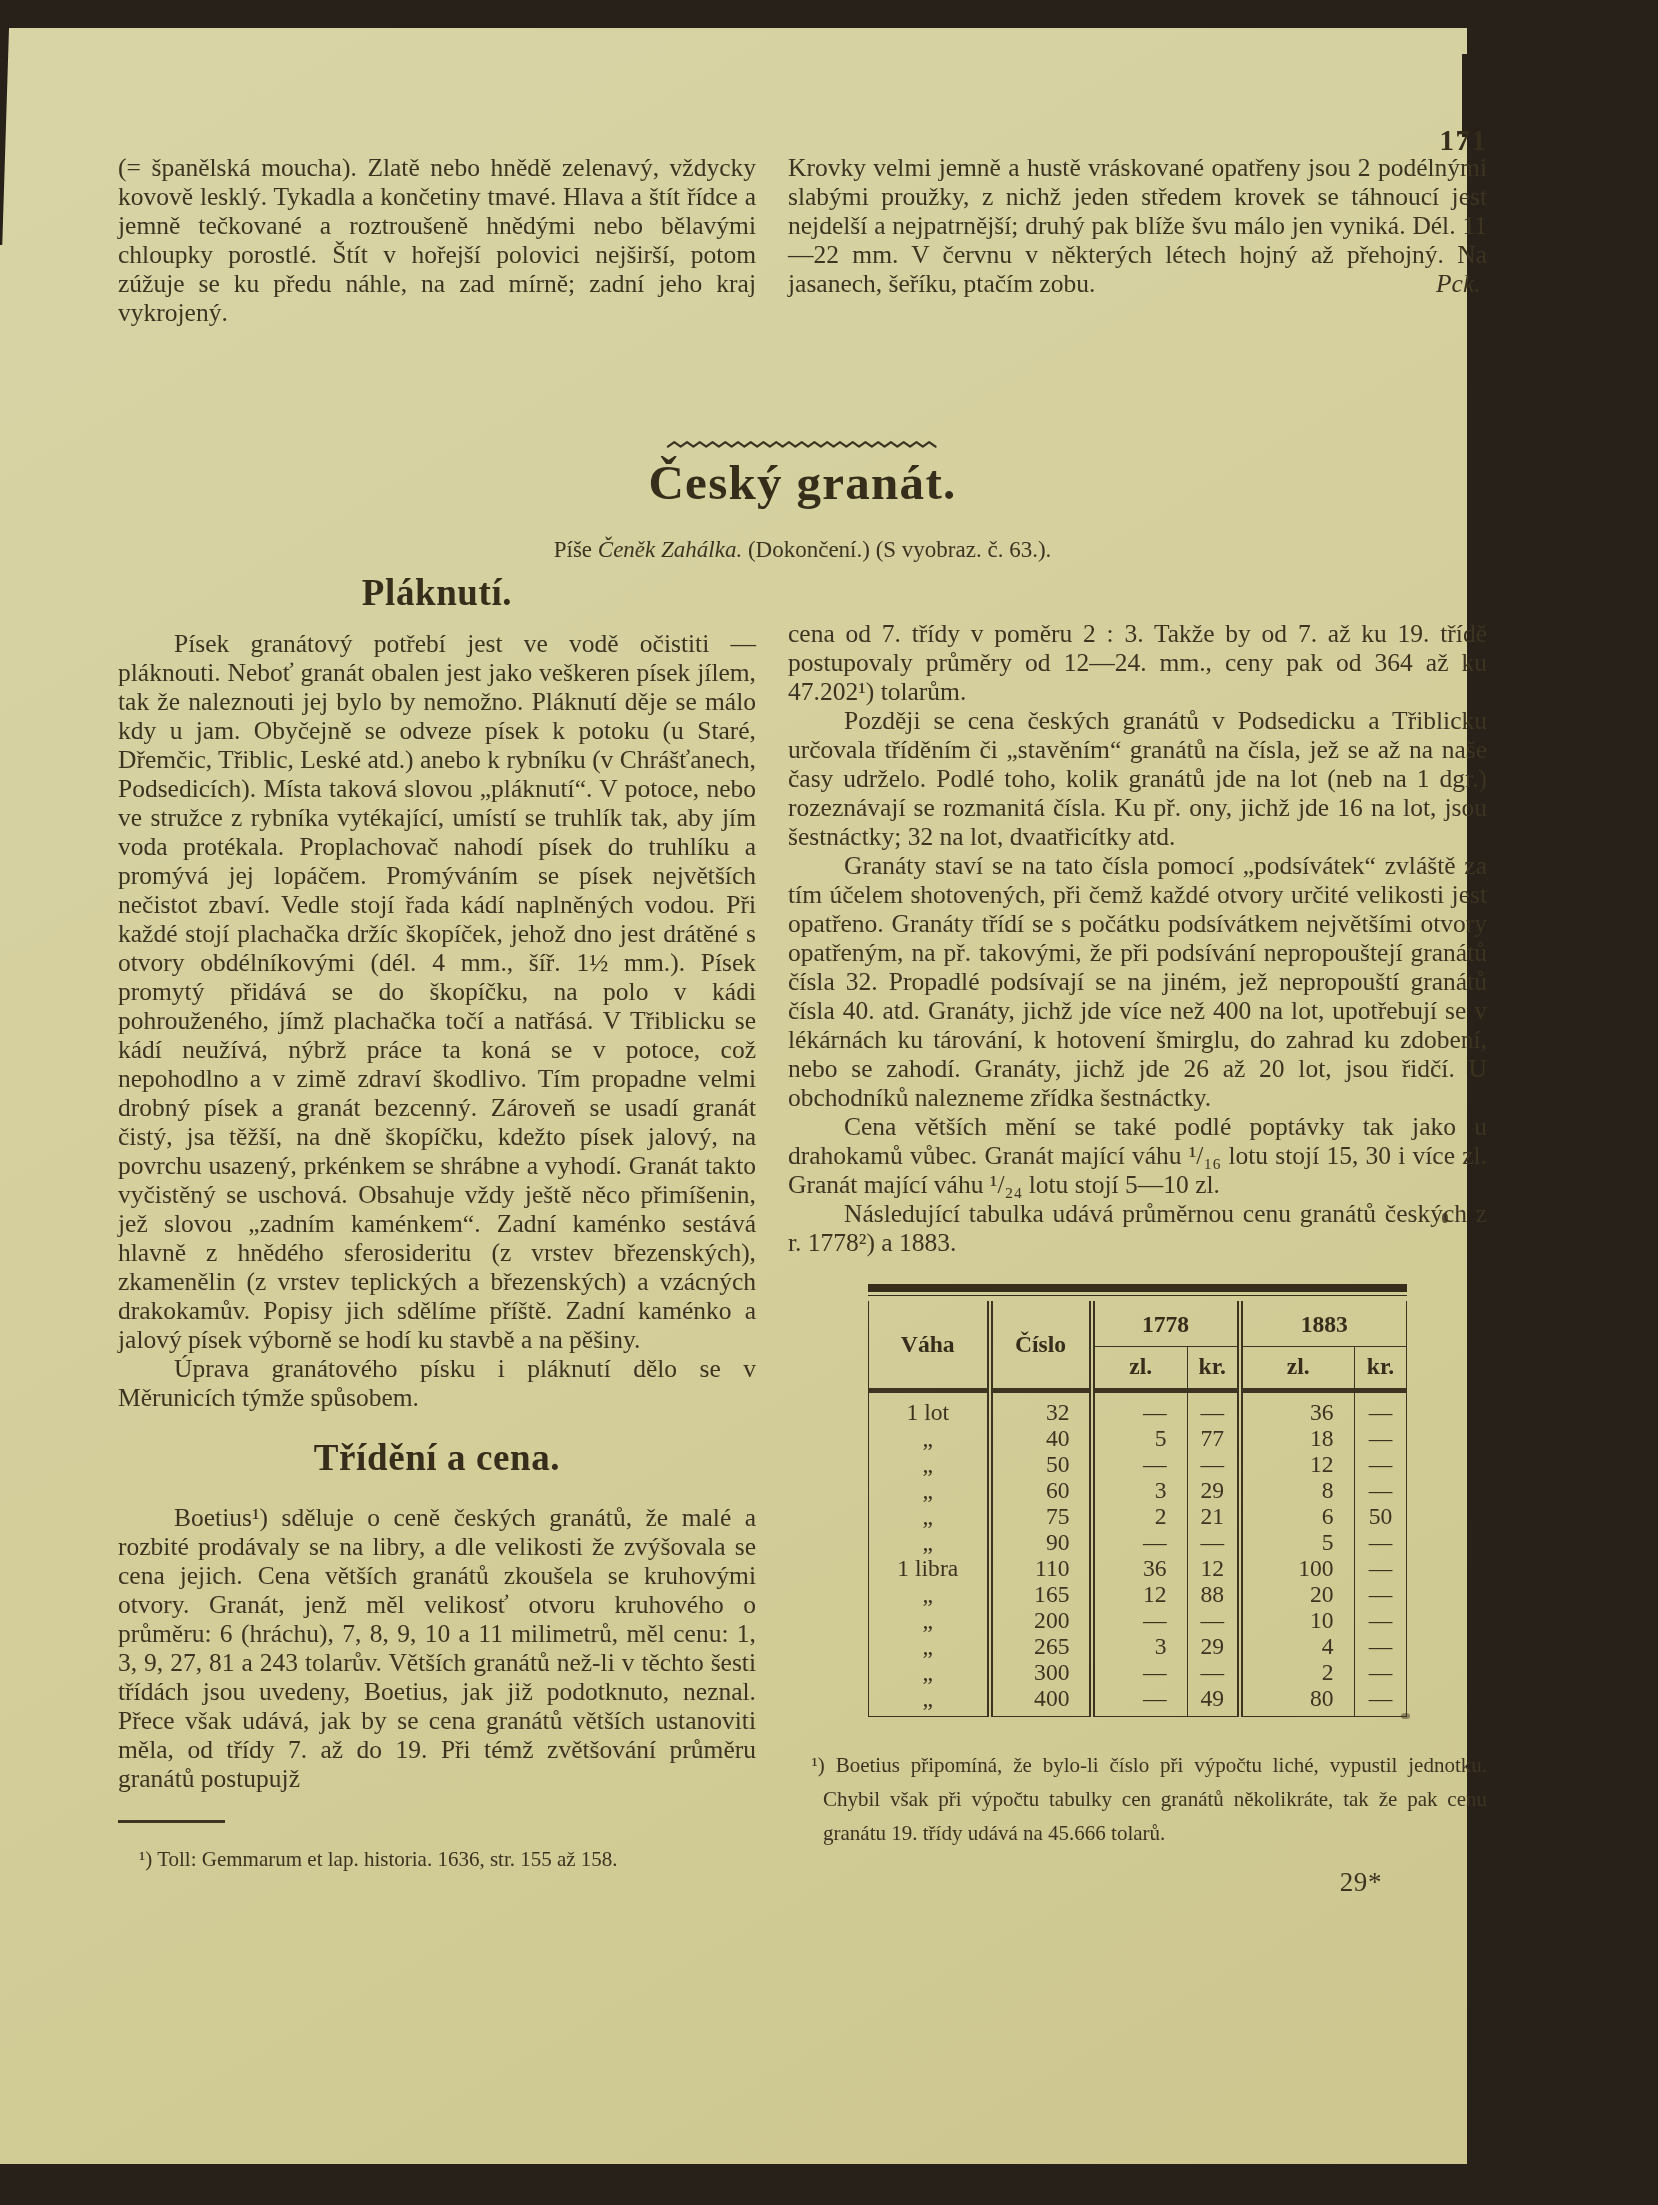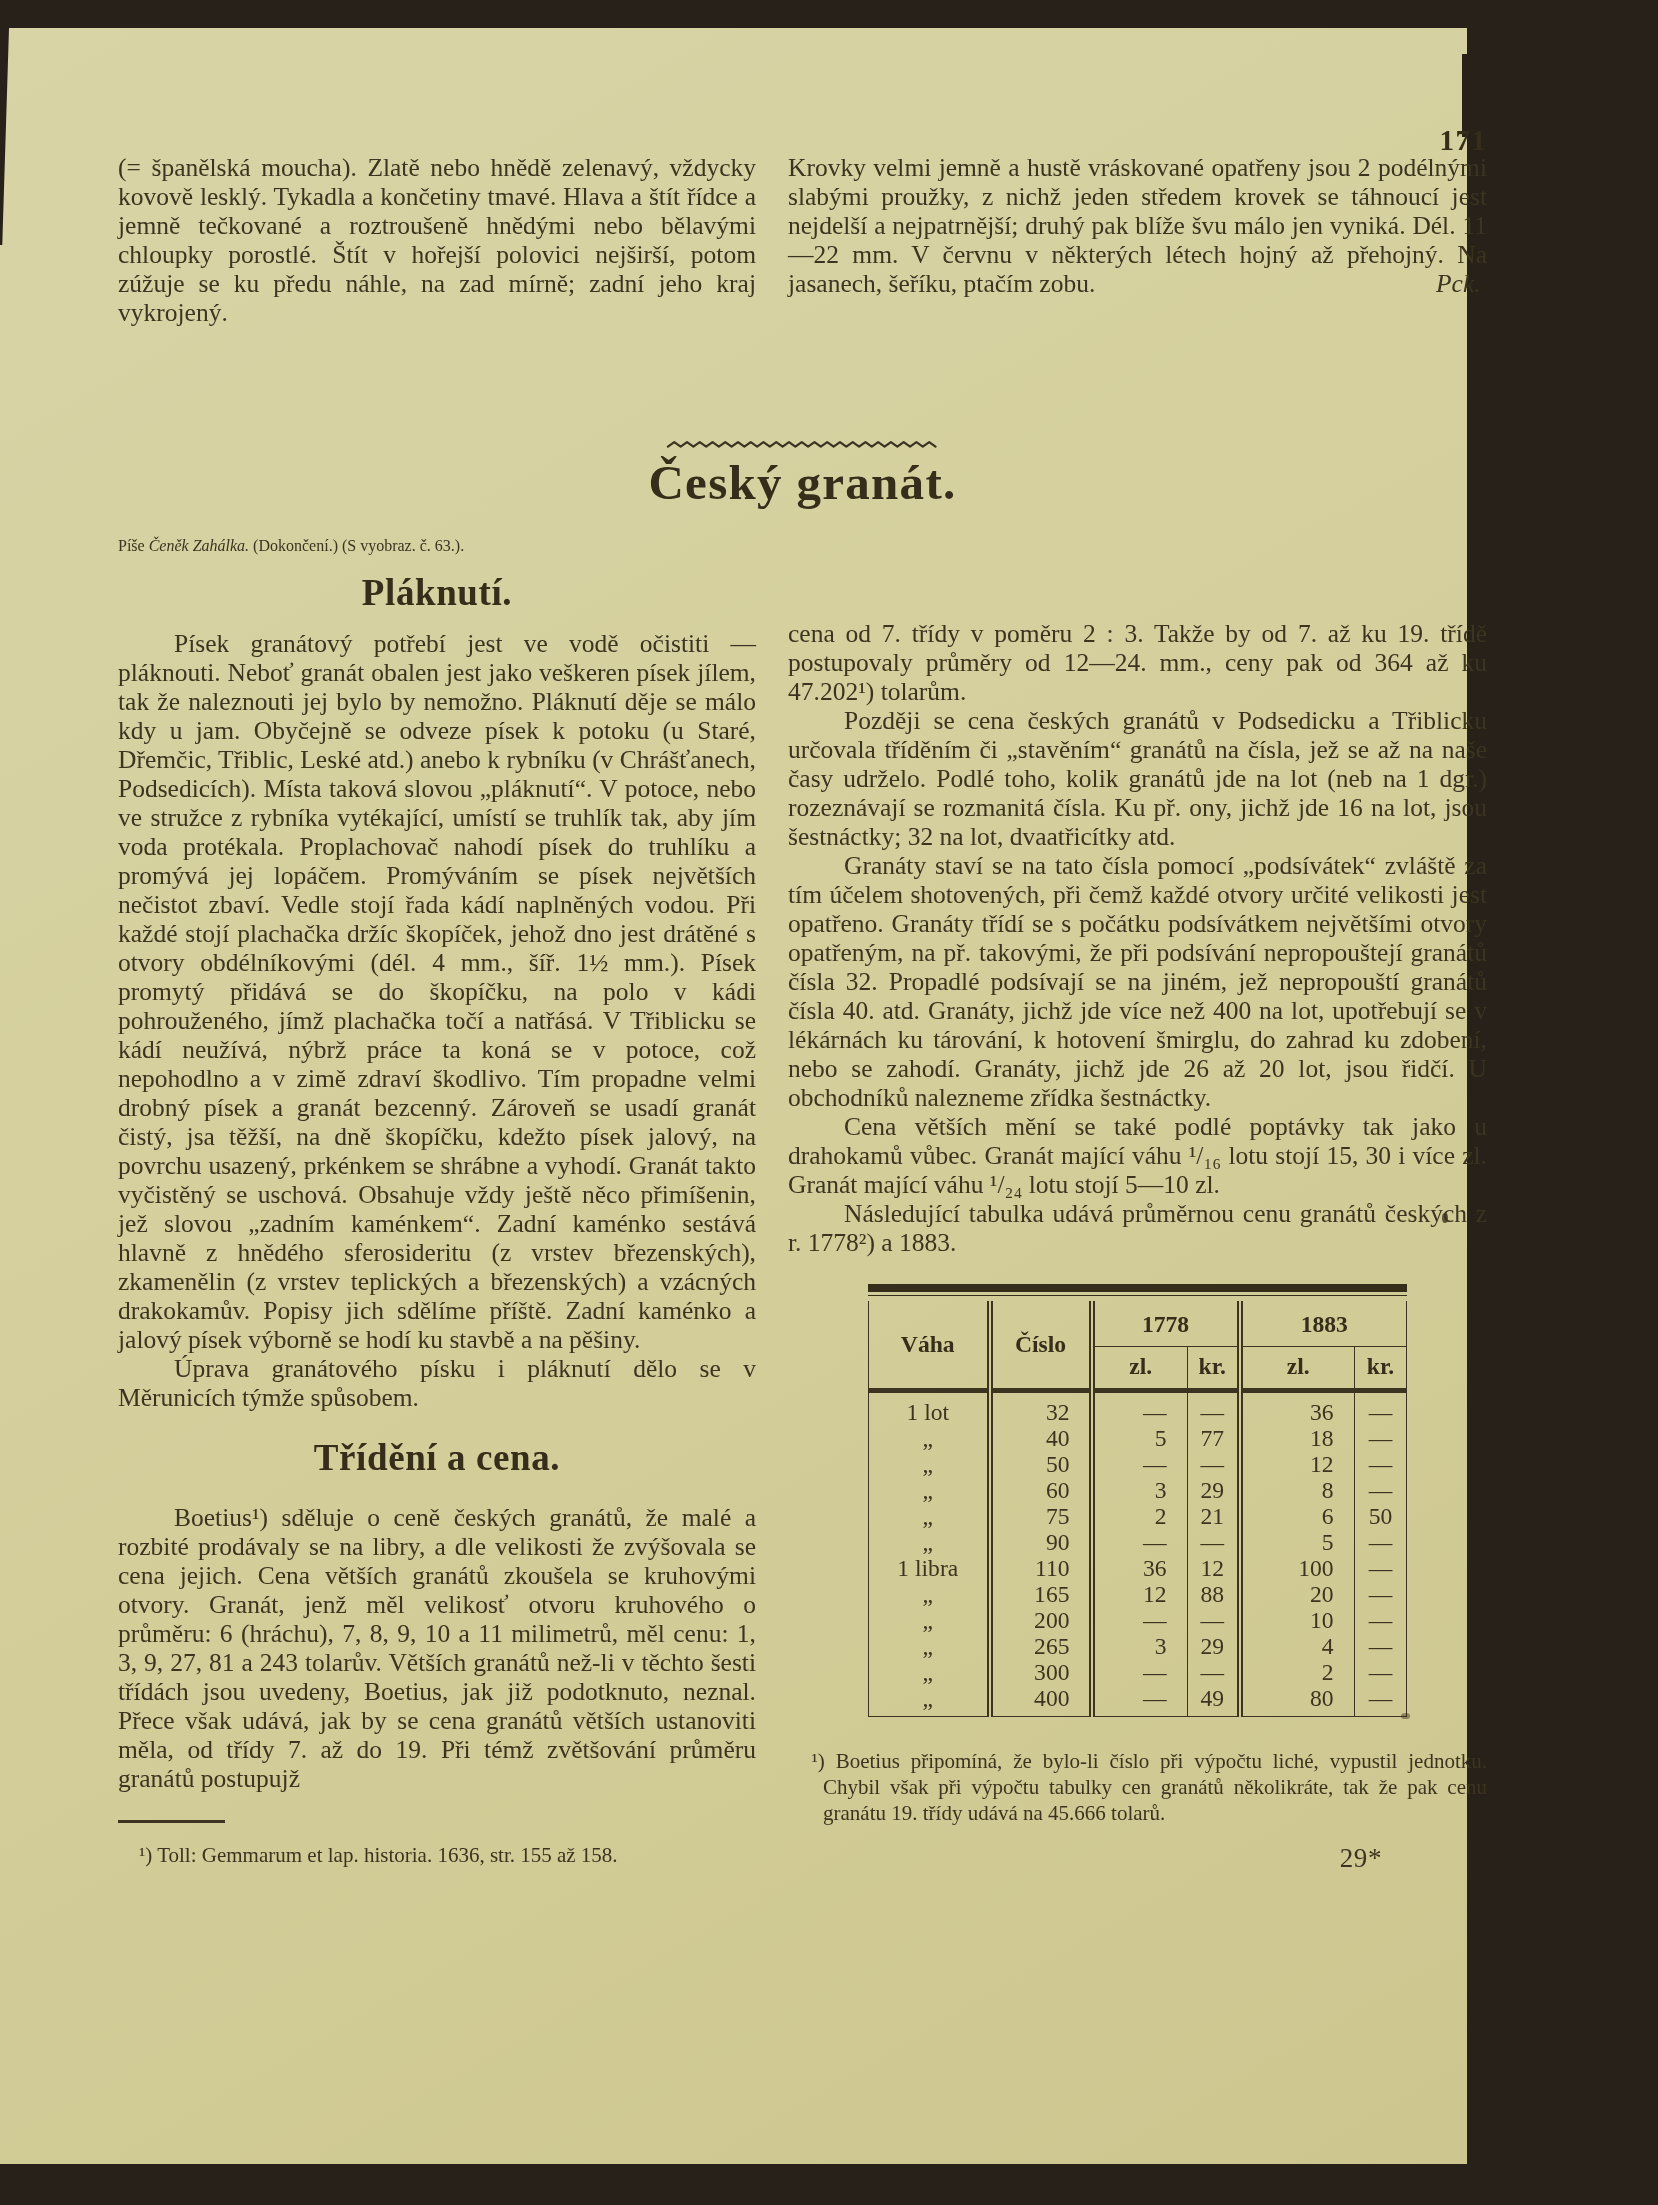--- a/index.html
+++ b/index.html
@@ -25,36 +25,36 @@
   .topcols{position:absolute;top:125px;left:118px;width:1369px;display:flex;gap:32px;}
   .tcol{font-size:25.5px;line-height:29px;text-align:justify;}
   .tcol.l{width:638px;}
   .tcol.r{width:699px;}
   .pck{float:right;font-style:italic;padding-right:6.4px;}
 
   .divider{position:absolute;top:409px;left:118px;width:1369px;text-align:center;}
 
   .title{position:absolute;top:426px;left:118px;width:1369px;text-align:center;
     font-size:49px;font-weight:bold;letter-spacing:1.3px;color:#362d1a;}
-  .byline{position:absolute;top:509px;left:118px;width:1369px;font-size:16px;}
+  .byline{position:absolute;top:509px;left:118px;width:1369px;text-align:center;font-size:23px;}
   .byline .author{font-style:italic;}
 
   .col{position:absolute;top:546px;font-size:25.5px;line-height:29px;text-align:justify;}
   .col.left{left:118px;width:638px;}
   .col.right{left:788px;width:699px;}
 
   .shead{margin:3.8px 0 22px;text-align:center;font-size:37px;font-weight:bold;
     letter-spacing:0.6px;color:#362d1a;}
   .shead.second{margin:31px 0 31px;}
   .col p{margin:0;text-indent:56px;}
   .col p.noindent{text-indent:0;}
   .col.right p.first{margin-top:45px;}
 
   .fnrule{width:107px;border:none;border-top:3.2px solid #3c3320;margin:27px 0 19px 0;}
-  .fnote{font-size:21px;line-height:26px;text-align:justify;text-indent:21px;}
+  .fnote{font-size:21px;line-height:34px;text-align:justify;text-indent:21px;}
   .fnote.hang{padding-left:35px;text-indent:-11.5px;margin-top:31px;}
   .fnote.flat{text-indent:0;padding-left:0;margin-top:1.3px;}
   .sig{margin-top:18px;text-align:right;padding-right:105px;font-size:27px;letter-spacing:0.6px;}
 
   .tablewrap{width:539px;margin:27px auto 0;}
   .bar{height:3.2px;border-top:8.3px solid #362d1a;border-bottom:1.9px solid #362d1a;}
   table.prices{border-collapse:collapse;table-layout:fixed;width:100%;margin-top:5.1px;
     border-left:1.9px solid #3c3320;border-right:1.9px solid #3c3320;border-bottom:1.9px solid #3c3320;}
   table.prices th,table.prices td{font-size:23.6px;overflow:hidden;}
   .bl-thin{border-left:1.9px solid #3c3320;}

